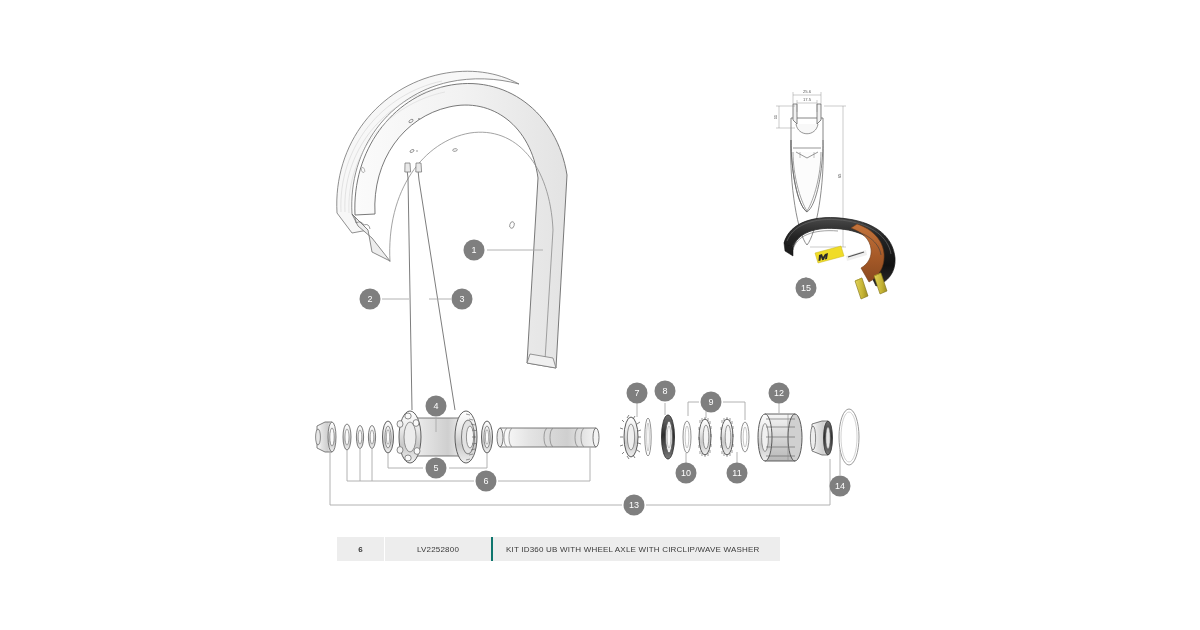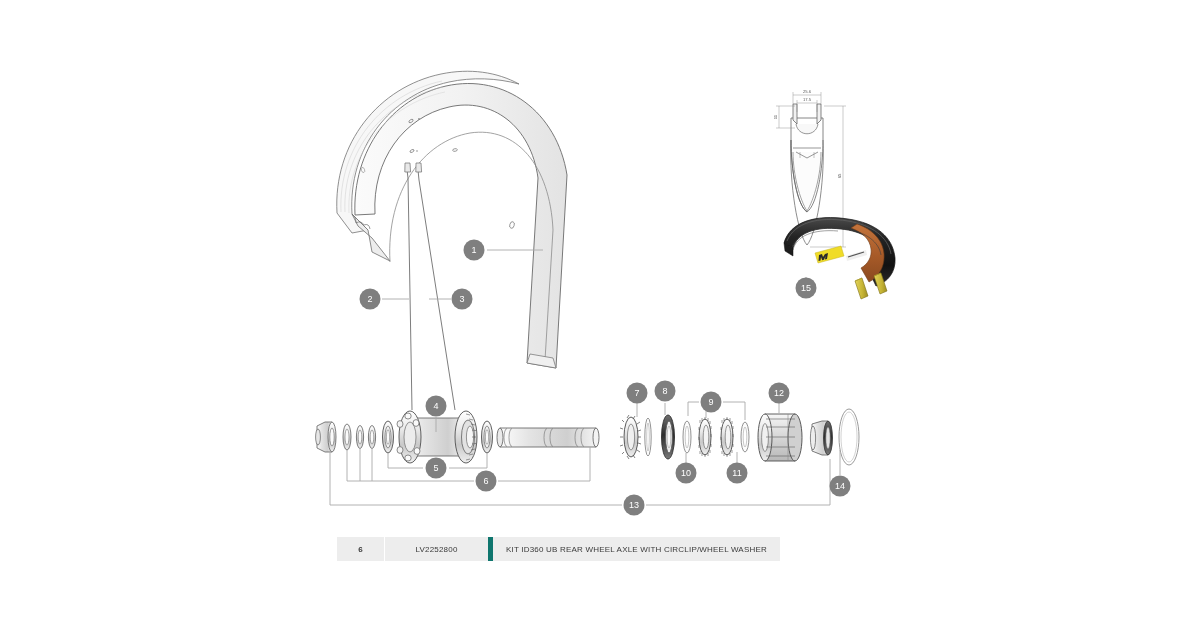--- a/index.html
+++ b/index.html
@@ -65,21 +65,21 @@
   }
   #parts-table .cell-index {
     width: 48px;
     justify-content: center;
     font-weight: bold;
     border-right: 1px solid #ffffff;
   }
   #parts-table .cell-ref {
     width: 108px;
     justify-content: center;
-    border-right: 5px solid #0f766e;
+    border-right: 2px solid #0f766e;
   }
   #parts-table .cell-desc {
     flex: 1;
     padding-left: 13px;
   }
 </style>
 </head>
 <body>
 
 <div id="stage">
@@ -569,16 +569,16 @@
         <path d="M 855 281 L 862 278" stroke="#b5a52c" stroke-width="0.7" fill="none"></path>
         <path d="M 874 276 L 881 273" stroke="#b5a52c" stroke-width="0.7" fill="none"></path>
       </g>
     </g>
 
   </svg>
 
   <div id="parts-table">
     <div class="cell cell-index">6</div>
     <div class="cell cell-ref">LV2252800</div>
-    <div class="cell cell-desc">KIT ID360 UB REAR WHEEL AXLE WITH CIRCLIP/WHEEL WASHER</div>
+    <div class="cell cell-desc">KIT ID360 UB WITH WHEEL AXLE WITH CIRCLIP/WAVE WASHER</div>
   </div>
 
 </div>
 
 </body></html>

